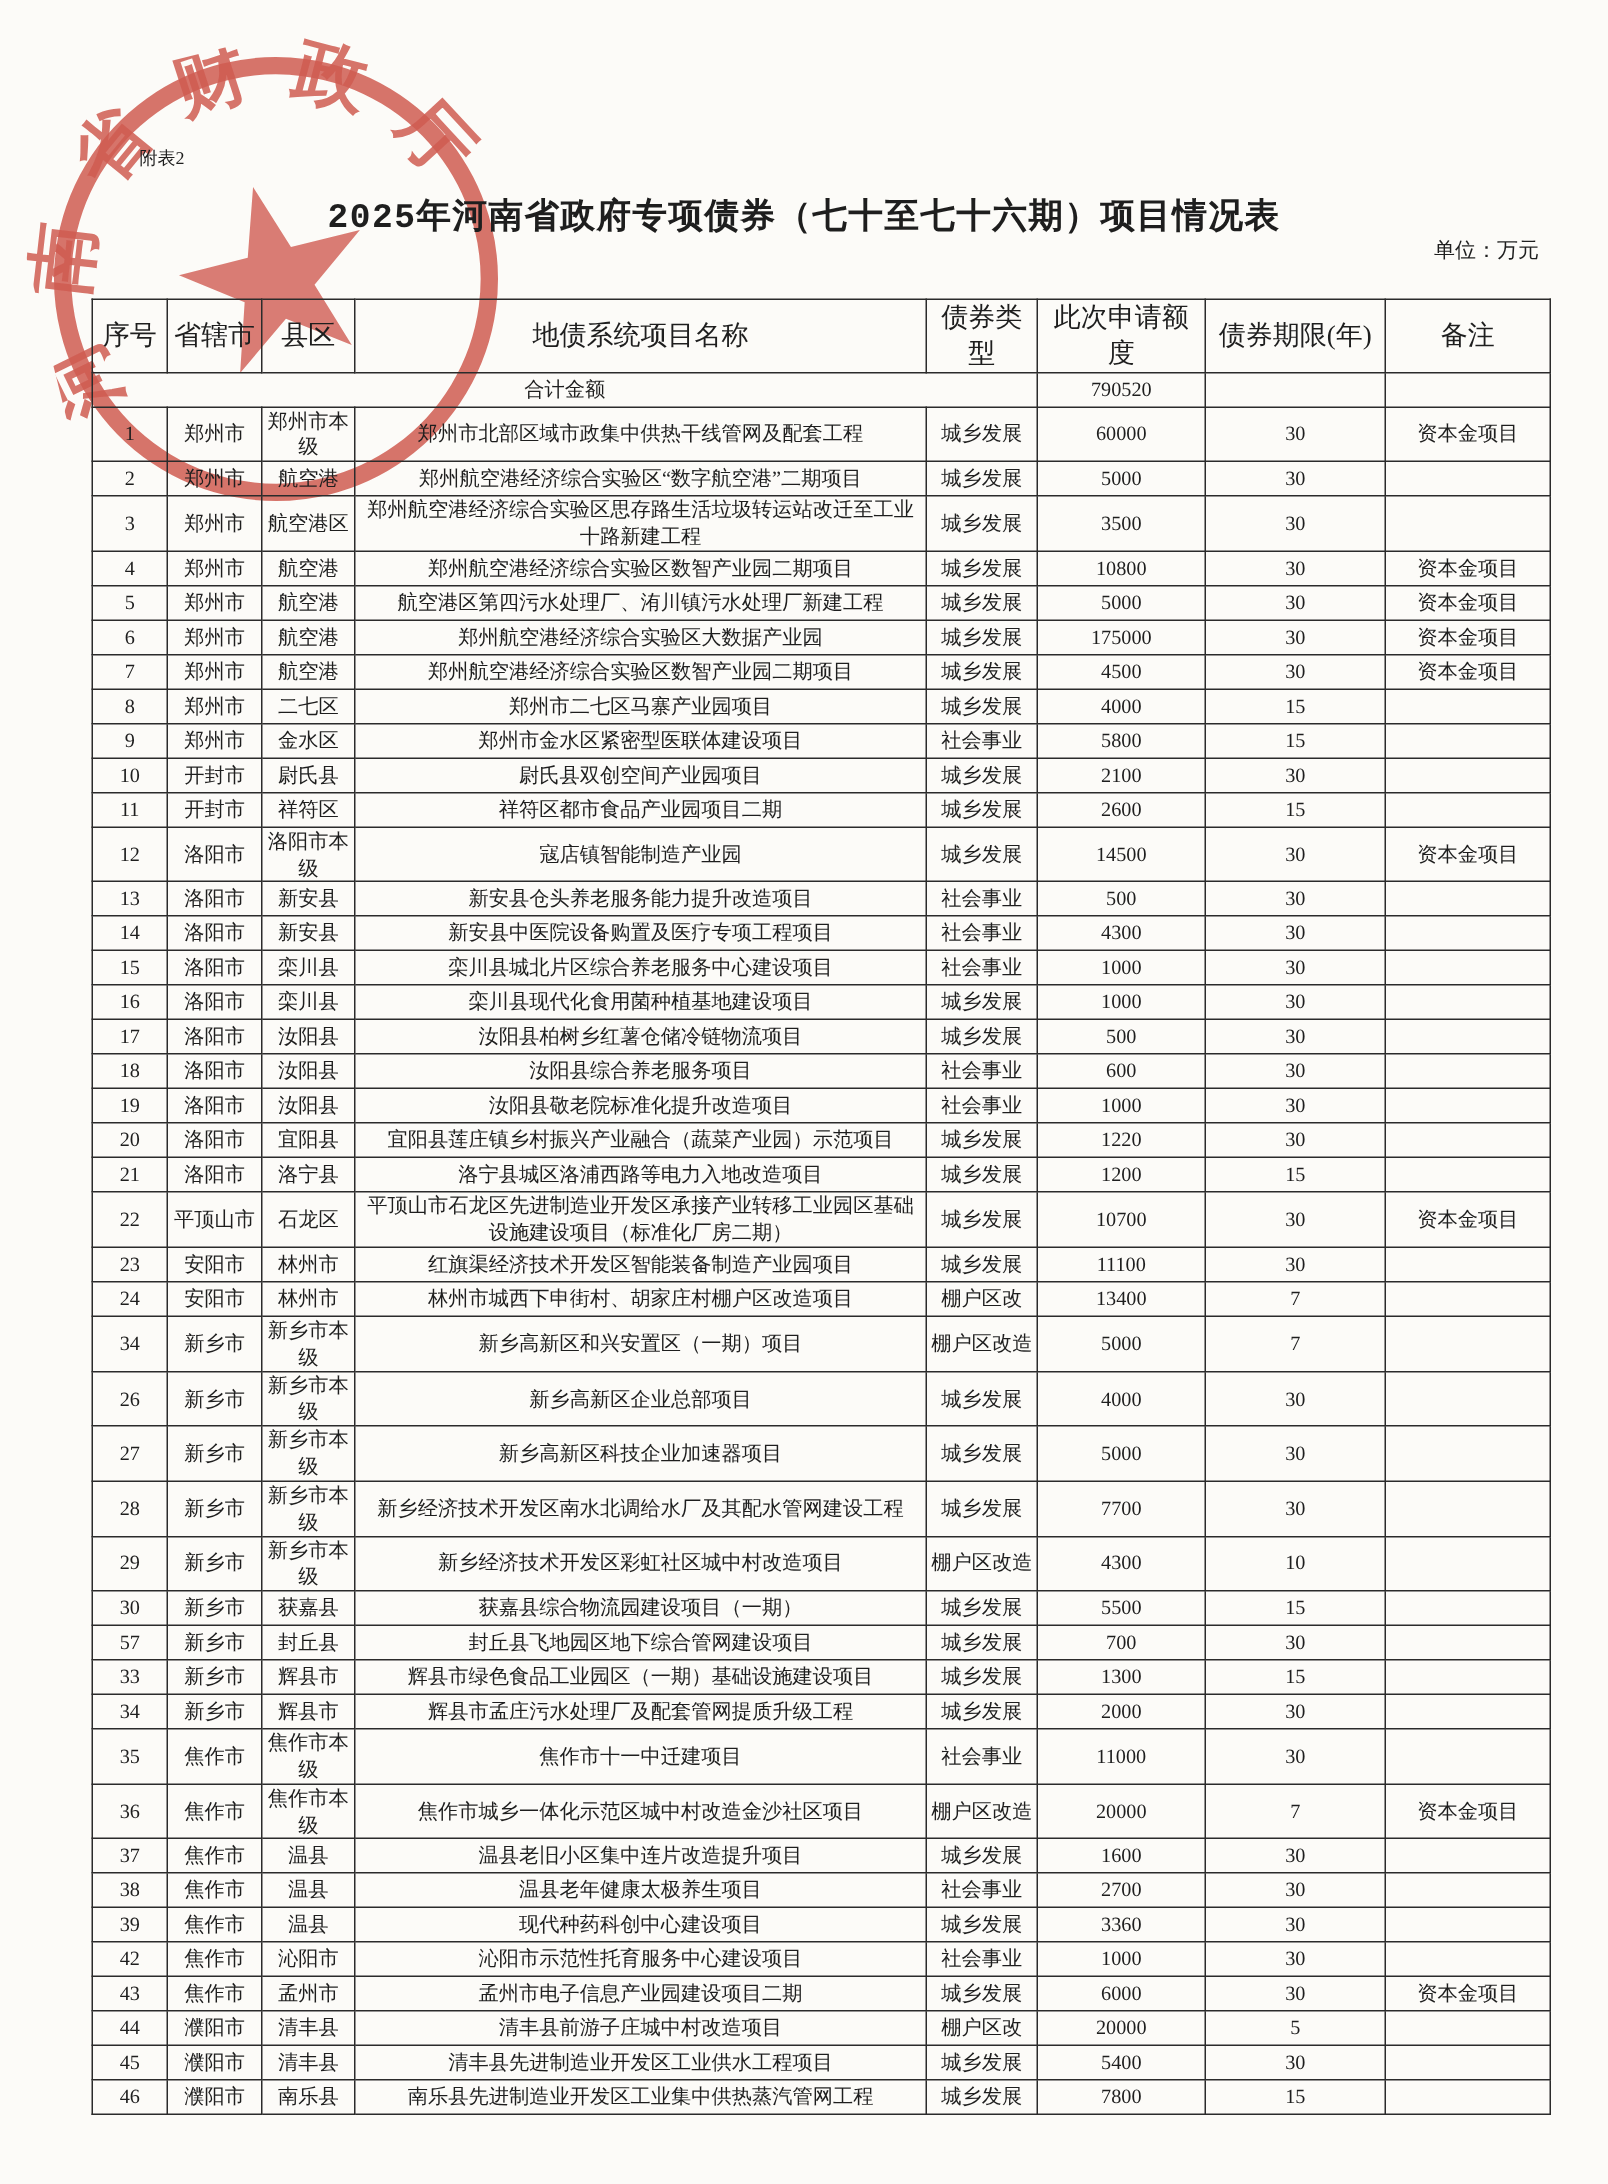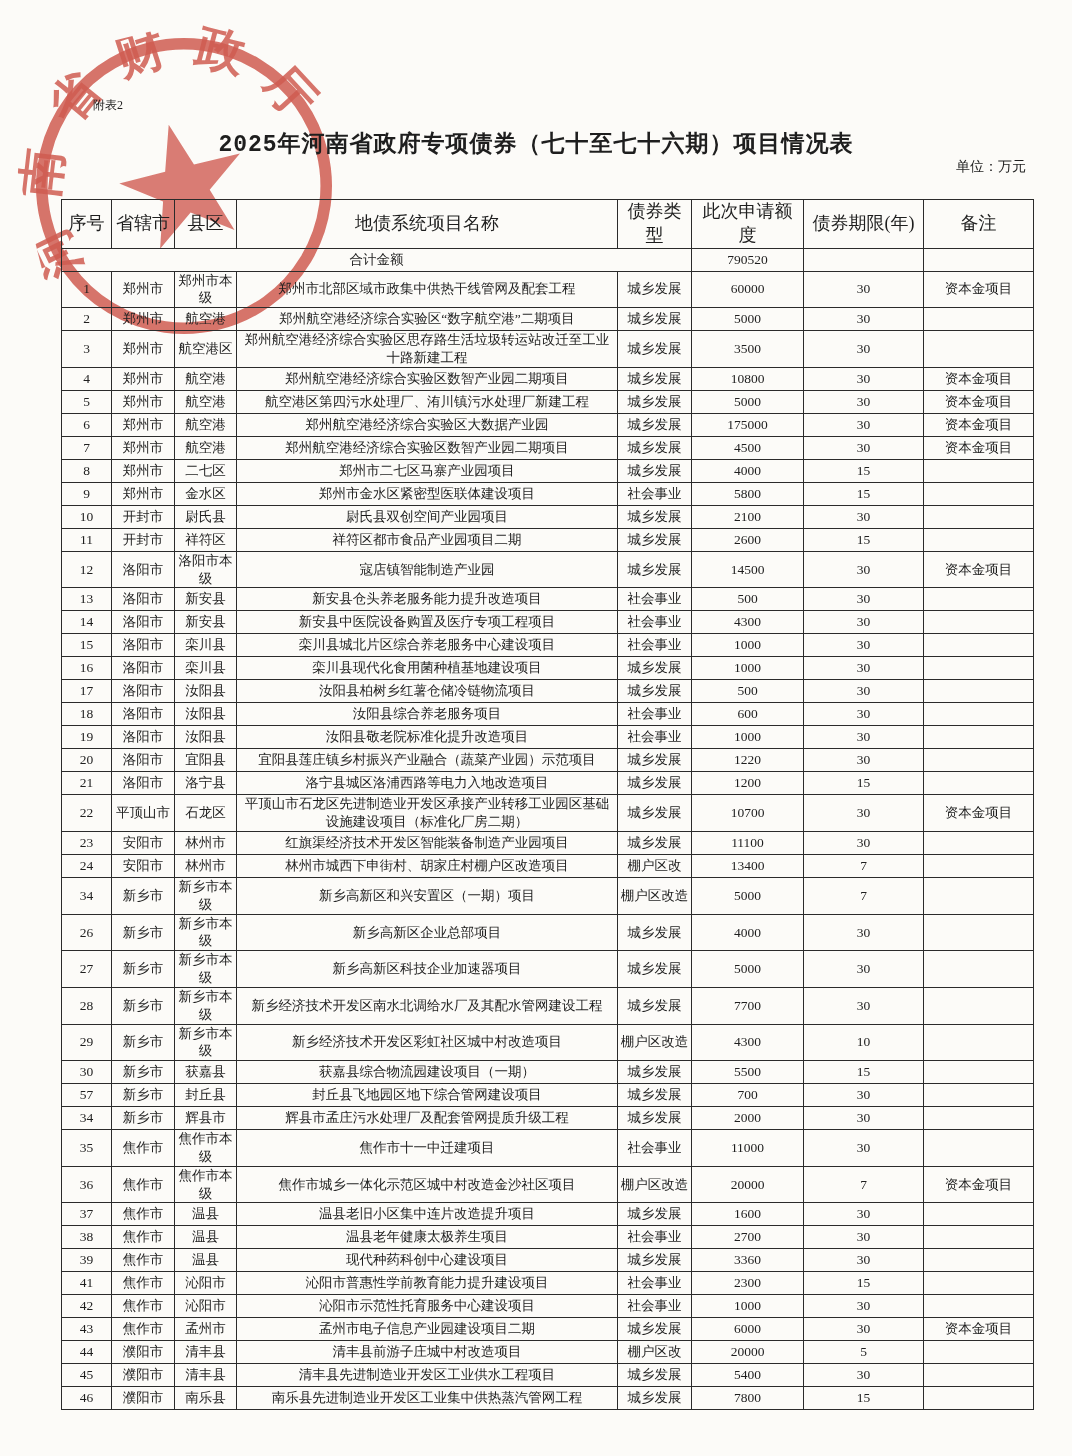--- a/index.html
+++ b/index.html
@@ -411,20 +411,30 @@
           <td class="num">57</td>
           <td>新乡市</td>
           <td>封丘县</td>
           <td>封丘县飞地园区地下综合管网建设项目</td>
           <td>城乡发展</td>
           <td class="num">700</td>
           <td class="num">30</td>
           <td></td>
         </tr>
         <tr>
+          <td class="num">33</td>
+          <td>新乡市</td>
+          <td>辉县市</td>
+          <td>辉县市绿色食品工业园区（一期）基础设施建设项目</td>
+          <td>城乡发展</td>
+          <td class="num">1300</td>
+          <td class="num">15</td>
+          <td></td>
+        </tr>
+        <tr>
           <td class="num">34</td>
           <td>新乡市</td>
           <td>辉县市</td>
           <td>辉县市孟庄污水处理厂及配套管网提质升级工程</td>
           <td>城乡发展</td>
           <td class="num">2000</td>
           <td class="num">30</td>
           <td></td>
         </tr>
         <tr>
@@ -468,30 +478,20 @@
           <td></td>
         </tr>
         <tr>
           <td class="num">39</td>
           <td>焦作市</td>
           <td>温县</td>
           <td>现代种药科创中心建设项目</td>
           <td>城乡发展</td>
           <td class="num">3360</td>
           <td class="num">30</td>
-          <td></td>
-        </tr>
-        <tr>
-          <td class="num">41</td>
-          <td>焦作市</td>
-          <td>沁阳市</td>
-          <td>沁阳市普惠性学前教育能力提升建设项目</td>
-          <td>社会事业</td>
-          <td class="num">2300</td>
-          <td class="num">15</td>
           <td></td>
         </tr>
         <tr>
           <td class="num">42</td>
           <td>焦作市</td>
           <td>沁阳市</td>
           <td>沁阳市示范性托育服务中心建设项目</td>
           <td>社会事业</td>
           <td class="num">1000</td>
           <td class="num">30</td>

